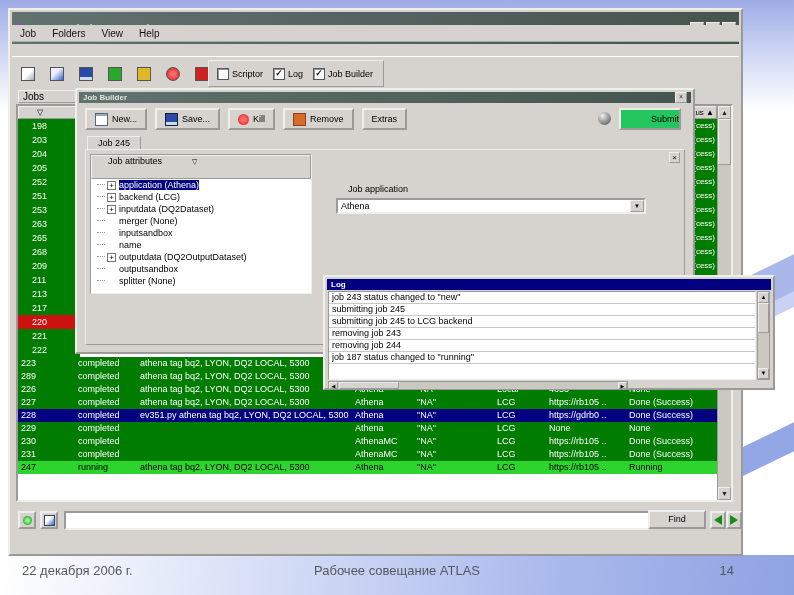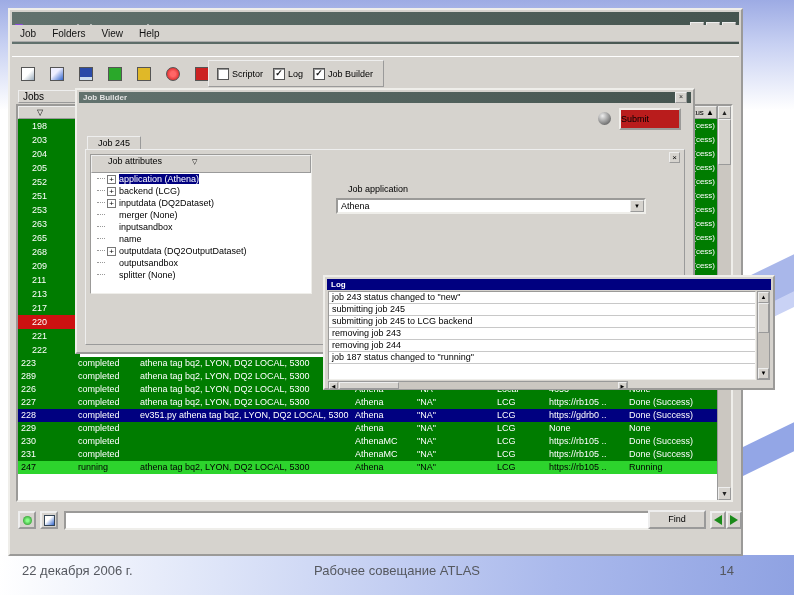--- a/index.html
+++ b/index.html
@@ -80,26 +80,26 @@
   .dlg-title-text{font-size:8px;font-weight:bold;color:#e2e2e2;flex:1;}
   .dlg-close{width:10px;height:9px;background:#d6d3ce;border:1px outset #eee;font-size:7px;line-height:7px;text-align:center;color:#222;}
   .dlg-toolbar{position:absolute;left:8px;top:18px;height:24px;display:flex;gap:8px;}
   .dlg-btn{height:22px;padding:0 8px;display:flex;align-items:center;gap:4px;background:#d6d3ce;border:2px outset #efeeea;font-size:9px;box-sizing:border-box;}
   .ic{width:11px;height:11px;}
   .ic-new{background:#fff;border:1px solid #567;box-shadow:inset 0 2px 0 #9ab;}
   .ic-save{background:#2a4aa8;border:1px solid #123;box-shadow:inset 0 -3px 0 #cde;}
   .ic-kill{background:radial-gradient(circle,#f66 30%,#c11 100%);border-radius:50%;}
   .ic-remove{background:#d86a2a;border:1px solid #842;}
   .submit-ball{position:absolute;right:82px;top:22px;width:13px;height:13px;border-radius:50%;background:radial-gradient(circle at 35% 30%,#eee,#777 70%,#444);}
-  .submit-btn{position:absolute;right:12px;top:18px;width:62px;height:22px;background:#b91c1c;border:2px outset #efeeea;font-size:9px;text-align:left;line-height:18px;box-sizing:border-box;}
+  .submit-btn{position:absolute;right:12px;top:18px;width:62px;height:22px;background:#22c55e;border:2px outset #efeeea;font-size:9px;text-align:right;line-height:18px;box-sizing:border-box;}
   .dlg-tab{position:absolute;left:10px;top:46px;width:52px;height:14px;background:#d6d3ce;border:1px outset #eee;border-bottom:none;font-size:9px;text-align:center;line-height:13px;}
   .dlg-pane{position:absolute;left:8px;top:59px;width:600px;height:196px;background:#d6d3ce;border:1px outset #eee;box-sizing:border-box;}
   .detach-btn{position:absolute;right:4px;top:2px;width:11px;height:11px;background:#d6d3ce;border:1px outset #eee;font-size:8px;line-height:9px;text-align:center;box-sizing:border-box;}
   .attr-panel{position:absolute;left:4px;top:4px;width:222px;height:140px;background:#fff;border:1px inset #efeeea;box-sizing:border-box;overflow:hidden;}
-  .attr-header{height:18px;background:#d6d3ce;border:1px outset #eee;font-size:9px;line-height:11px;padding-left:16px;box-sizing:border-box;display:flex;gap:30px;}
+  .attr-header{height:24px;background:#d6d3ce;border:1px outset #eee;font-size:9px;line-height:11px;padding-left:16px;box-sizing:border-box;display:flex;gap:30px;}
   .attr-sort{font-size:7px;}
   .attr-item{height:12px;display:flex;align-items:center;font-size:9px;padding-left:6px;white-space:nowrap;overflow:hidden;}
   .tree-dash{width:8px;height:1px;border-top:1px dotted #999;margin-right:2px;flex:0 0 auto;}
   .tree-expander{width:9px;height:9px;border:1px solid #777;background:#fff;font-size:8px;line-height:7px;text-align:center;margin-right:3px;box-sizing:border-box;flex:0 0 auto;}
   .tree-expander:empty{visibility:hidden;}
   .attr-item.selected .attr-label{background:#000080;color:#fff;}
   .app-label{position:absolute;left:262px;top:34px;font-size:9px;}
   .app-combo{position:absolute;left:250px;top:48px;width:310px;height:16px;background:#fff;border:2px inset #efeeea;display:flex;align-items:center;box-sizing:border-box;}
   .combo-value{flex:1;font-size:9px;padding-left:3px;}
   .combo-btn{width:14px;height:100%;background:#d6d3ce;border:1px outset #eee;font-size:6px;text-align:center;line-height:11px;box-sizing:border-box;}
@@ -356,20 +356,41 @@
         </span>
     </div>
   </div>
 
   <div class="dialog">
     <div class="dlg-title">
       <span class="dlg-title-text">Job Builder</span>
       <span class="dlg-close">×</span>
     </div>
 
+    <div class="dlg-toolbar">
+      <span class="dlg-btn">
+          <span class="ic ic-new"></span>
+          <span>New...</span>
+        </span>
+      <span class="dlg-btn">
+          <span class="ic ic-save"></span>
+          <span>Save...</span>
+        </span>
+      <span class="dlg-btn">
+          <span class="ic ic-kill"></span>
+          <span>Kill</span>
+        </span>
+      <span class="dlg-btn">
+          <span class="ic ic-remove"></span>
+          <span>Remove</span>
+        </span>
+      <span class="dlg-btn">
+          <span>Extras</span>
+        </span>
+    </div>
     <span class="submit-ball"></span>
     <span class="submit-btn">Submit</span>
 
     <div class="dlg-tab">Job 245</div>
 
     <div class="dlg-pane">
       <span class="detach-btn">×</span>
 
       <div class="attr-panel">
         <div class="attr-header">

